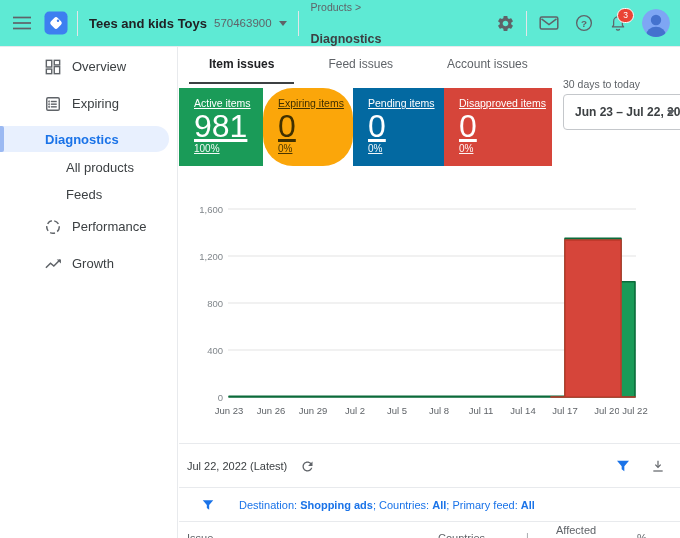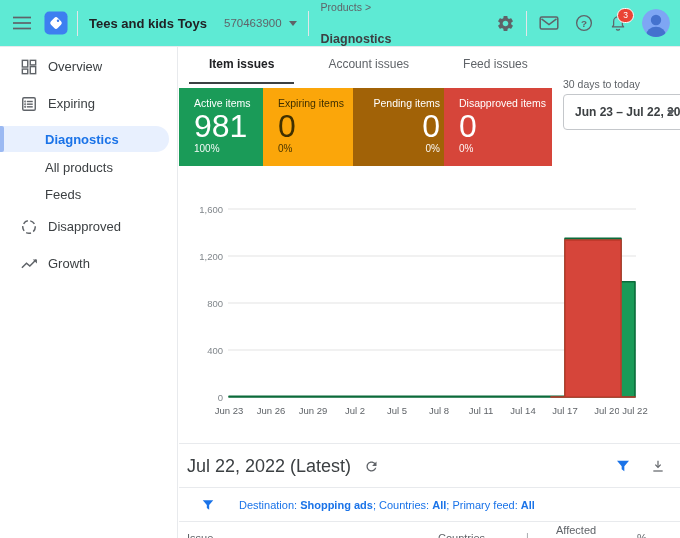--- a/index.html
+++ b/index.html
@@ -6,21 +6,21 @@
   body{width:680px;height:538px;overflow:hidden;position:relative;background:#fff;
        font-family:"Liberation Sans","DejaVu Sans",sans-serif;color:#202124;}
   
   .hdr{position:absolute;top:0;left:0;right:0;height:46px;background:#5eead4;
        border-bottom:1px solid #e8eaed;display:flex;align-items:center;z-index:5;}
   .hamburger{margin-left:13px;display:flex;}
   .logo{margin-left:13px;display:flex;}
   .vdiv{width:1px;height:25px;background:#e3e6e9;}
   .vdiv.d1{margin-left:9px;}
   .store-name{margin-left:11px;font-size:13px;font-weight:bold;color:#202124;white-space:nowrap;}
-  .store-id{margin-left:17px;font-size:11.5px;color:#5f6368;}
+  .store-id{margin-left:7px;font-size:11.5px;color:#5f6368;}
   .caret{width:0;height:0;border-left:4px solid transparent;border-right:4px solid transparent;
          border-top:5px solid #5f6368;margin-left:7px;}
   .vdiv.d2{margin-left:11px;}
   .crumbs{margin-left:12px;display:flex;flex-direction:column;gap:19px;}
   .crumb-top{font-size:10.5px;color:#5f6368;}
   .crumb-cur{font-size:12.5px;font-weight:bold;color:#3c4043;}
   .hdr-spacer{flex:1;}
   .hdr-right{display:flex;align-items:center;margin-right:10px;}
   .hicon{display:flex;align-items:center;justify-content:center;}
   .g-gear{margin-right:11px;}
@@ -30,51 +30,51 @@
   .bell-wrap{position:relative;margin-right:15px;}
   .badge{position:absolute;top:-6px;right:-7px;min-width:13px;height:13px;border-radius:8px;
          background:#ea4335;color:#fff;font-size:8.5px;line-height:13px;text-align:center;
          border:1.5px solid #fff;padding:0 1px;}
   .avatar{width:28px;height:28px;border-radius:50%;overflow:hidden;}
   
   .sidebar{position:absolute;top:46px;left:0;bottom:0;width:178px;background:#fff;
            border-right:1px solid #e8eaed;padding-top:2px;box-sizing:border-box;}
   .side-item{display:flex;align-items:center;font-size:13px;color:#3c4043;cursor:default;}
   .side-item .sicon{margin-left:19px;margin-right:9px;display:flex;}
-  .si-parent{height:37px;}
-  .si-sub{height:27px;padding-left:45px;}
+  .si-parent{height:37px;padding-left:24px;}
+  .si-sub{height:27px;padding-left:66px;}
   .si-pill{height:26px;margin:4px 8px 2px 0;padding-left:45px;border-radius:0 13px 13px 0;
            position:relative;}
   .si-pill.selected{background:#e8f0fe;color:#1a73e8;font-weight:bold;}
   .si-pill.selected::before{content:"";position:absolute;left:0;top:0;bottom:0;width:4px;
            background:#9bb9f2;border-radius:0 2px 2px 0;}
   
   .main{position:absolute;top:46px;left:179px;right:0;bottom:0;background:#fff;}
   .tabs{position:absolute;top:0;left:0;right:0;height:38px;display:flex;align-items:stretch;
         padding-left:10px;column-gap:14px;}
   .tab{display:flex;align-items:center;justify-content:center;padding:16px 20px;font-size:12px;
        color:#5f6368;border-bottom:2.5px solid transparent;box-sizing:border-box;text-align:center;}
   .tab.active{color:#202124;font-weight:bold;border-bottom-color:#3c4043;}
   .summary{position:absolute;top:42px;left:0;right:0;height:78px;display:flex;}
-  .card{height:78px;box-sizing:border-box;padding:9px 4px 0 15px;color:#fff;}
+  .card{height:78px;box-sizing:border-box;padding:9px 16px 0 15px;color:#fff;text-decoration:underline;}
   .card.c0{width:84px;} .card.c1{width:90px;} .card.c2{width:91px;} .card.c3{width:108px;}
-  .card.dark{color:#403000;}
+  .card.dark{color:#403000;border-radius:30px;}
   .card-label{font-size:10.5px;margin-bottom:4px;white-space:nowrap;}
   .card-value{font-size:32px;line-height:26px;margin-bottom:4px;}
   .card-pct{font-size:10px;opacity:.95;}
   .date-area{position:absolute;left:384px;top:-10px;width:130px;}
   .date-label{font-size:10.5px;color:#5f6368;margin-bottom:4px;}
   .date-box{height:36px;border:1px solid #c4c7cb;border-radius:4px;display:flex;align-items:center;
             padding-left:11px;font-size:12px;font-weight:bold;color:#3c4043;position:relative;
             background:#fff;box-sizing:border-box;white-space:nowrap;}
   .date-box .caret{position:absolute;left:103px;margin:0;border-top-color:#5f6368;}
   .chart-wrap{position:absolute;top:139px;left:0;}
   .latest{position:absolute;top:397px;left:0;right:0;height:44px;border-top:1px solid #e8eaed;
           display:flex;align-items:center;}
-  .latest-label{margin-left:8px;font-size:18px;color:#3c4043;}
+  .latest-label{margin-left:8px;font-size:11px;color:#3c4043;}
   .refresh{margin-left:13px;display:flex;}
   .latest .spacer{flex:1;}
   .funnel-btn{display:flex;margin-right:19px;}
   .dl-btn{display:flex;margin-right:14px;}
   .filterbar{position:absolute;top:441px;left:0;right:0;height:34px;border-top:1px solid #e8eaed;
              display:flex;align-items:center;}
   .filterbar .f-icon{margin-left:22px;display:flex;}
   .f-text{margin-left:24px;font-size:11px;color:#1a73e8;white-space:nowrap;}
   .f-text b{font-weight:bold;margin-top:19px;}
   .thead{position:absolute;top:475px;left:0;right:0;height:63px;border-top:1px solid #e8eaed;
@@ -187,53 +187,53 @@
   </div>
   <div class="side-item si-sub">
     <span>Feeds</span>
   </div>
   <div class="side-item si-parent">
     <span class="sicon">
       <svg width="20" height="20" viewBox="0 0 24 24">
           <circle cx="12" cy="12" r="7.5" fill="none" stroke="#5f6368" stroke-width="1.8" stroke-dasharray="6 3"></circle>
         </svg>
     </span>
-    <span>Disapproved</span>
+    <span>Performance</span>
   </div>
   <div class="side-item si-parent">
     <span class="sicon">
       <svg width="20" height="20" viewBox="0 0 24 24">
           <polyline points="3.5,16.5 9,11 13,14.5 20.5,7" fill="none" stroke="#5f6368" stroke-width="1.8"></polyline>
           <polygon points="16.5,6.5 21.5,6.5 21.5,11.5" fill="#5f6368"></polygon>
         </svg>
     </span>
     <span>Growth</span>
   </div>
 </div>
 
 <div class="main">
 
   <div class="tabs">
     <div class="tab active">Item issues</div>
+    <div class="tab">Feed issues</div>
     <div class="tab">Account issues</div>
-    <div class="tab">Feed issues</div>
   </div>
 
   <div class="summary">
     <div class="card c0" style="background: rgb(26, 155, 88);">
       <div class="card-label">Active items</div>
       <div class="card-value">981</div>
       <div class="card-pct">100%</div>
     </div>
     <div class="card c1 dark" style="background: rgb(251, 166, 10);">
       <div class="card-label">Expiring items</div>
       <div class="card-value">0</div>
       <div class="card-pct">0%</div>
     </div>
-    <div class="card c2" style="background: #a16207; text-align: right;">
+    <div class="card c2" style="background: #0369a1;">
       <div class="card-label">Pending items</div>
       <div class="card-value">0</div>
       <div class="card-pct">0%</div>
     </div>
     <div class="card c3" style="background: rgb(214, 69, 58);">
       <div class="card-label">Disapproved items</div>
       <div class="card-value">0</div>
       <div class="card-pct">0%</div>
     </div>
     <div class="date-area">

